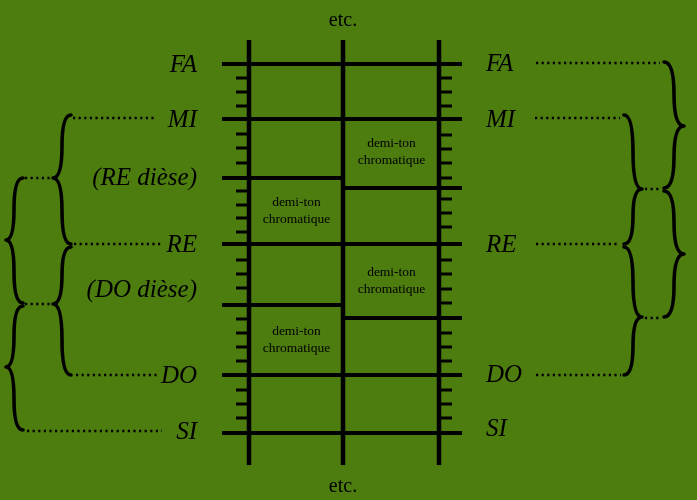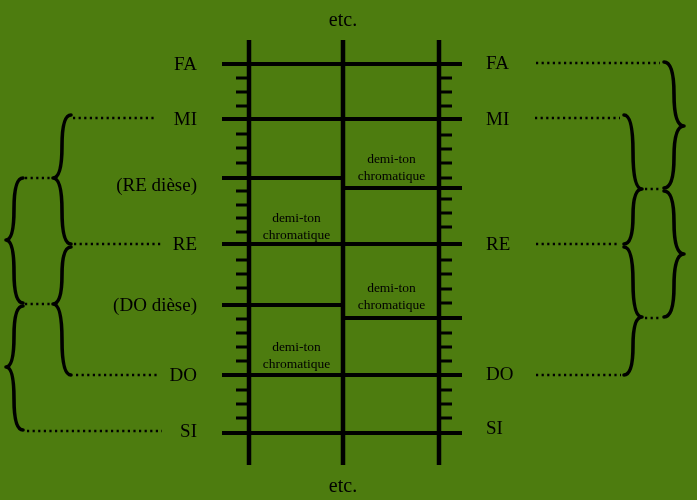--- a/index.html
+++ b/index.html
@@ -2,26 +2,26 @@
 <html><head>
 <meta charset="utf-8">
 <style>
   html,body{margin:0;padding:0;background:#ffffff;}
   #stage{
     position:relative;width:697px;height:500px;background:#4d7c0f;overflow:hidden;
     font-family:"Liberation Serif","DejaVu Serif",serif;color:#000;
   }
   #diagram-svg{position:absolute;left:0;top:0;}
   .note-label{
-    position:absolute;font-size:19px;line-height:25px;white-space:nowrap;
+    position:absolute;font-size:25px;line-height:25px;white-space:nowrap;font-style:italic;
   }
   .note-label.left{left:20px;width:177px;text-align:right;}
   .note-label.right{left:486px;width:200px;text-align:left;}
   .semitone-box{
-    position:absolute;font-size:13.5px;line-height:17px;text-align:center;margin-top:16px;
+    position:absolute;font-size:13.5px;line-height:17px;text-align:center;
   }
   .semitone-box.col-left{left:251px;width:91px;}
   .semitone-box.col-right{left:345px;width:93px;}
   .etc-label{
     position:absolute;left:303px;width:80px;text-align:center;
     font-size:20px;line-height:20px;
   }
 </style>
 </head>
 <body>
@@ -123,23 +123,23 @@
         <path d="M664,191 Q674,191 674,222 Q674,254 684,254 Q674,254 674,286 Q674,317 664,317"></path>
       </g>
     </g>
   </svg>
 
   <div class="etc-label" style="top:9px">etc.</div>
   <div class="etc-label" style="top:475px">etc.</div>
 
   <div class="note-label left" style="top:51px">FA</div>
   <div class="note-label left" style="top:106px">MI</div>
-  <div class="note-label left" style="top:172px">(RE dièse)</div>
+  <div class="note-label left" style="top:164px">(RE dièse)</div>
   <div class="note-label left" style="top:231px">RE</div>
-  <div class="note-label left" style="top:292px">(DO dièse)</div>
+  <div class="note-label left" style="top:276px">(DO dièse)</div>
   <div class="note-label left" style="top:362px">DO</div>
   <div class="note-label left" style="top:418px">SI</div>
 
   <div class="note-label right" style="top:50px">FA</div>
   <div class="note-label right" style="top:106px">MI</div>
   <div class="note-label right" style="top:231px">RE</div>
   <div class="note-label right" style="top:361px">DO</div>
   <div class="note-label right" style="top:415px">SI</div>
 
   <div class="semitone-box col-left" style="top:193px">

